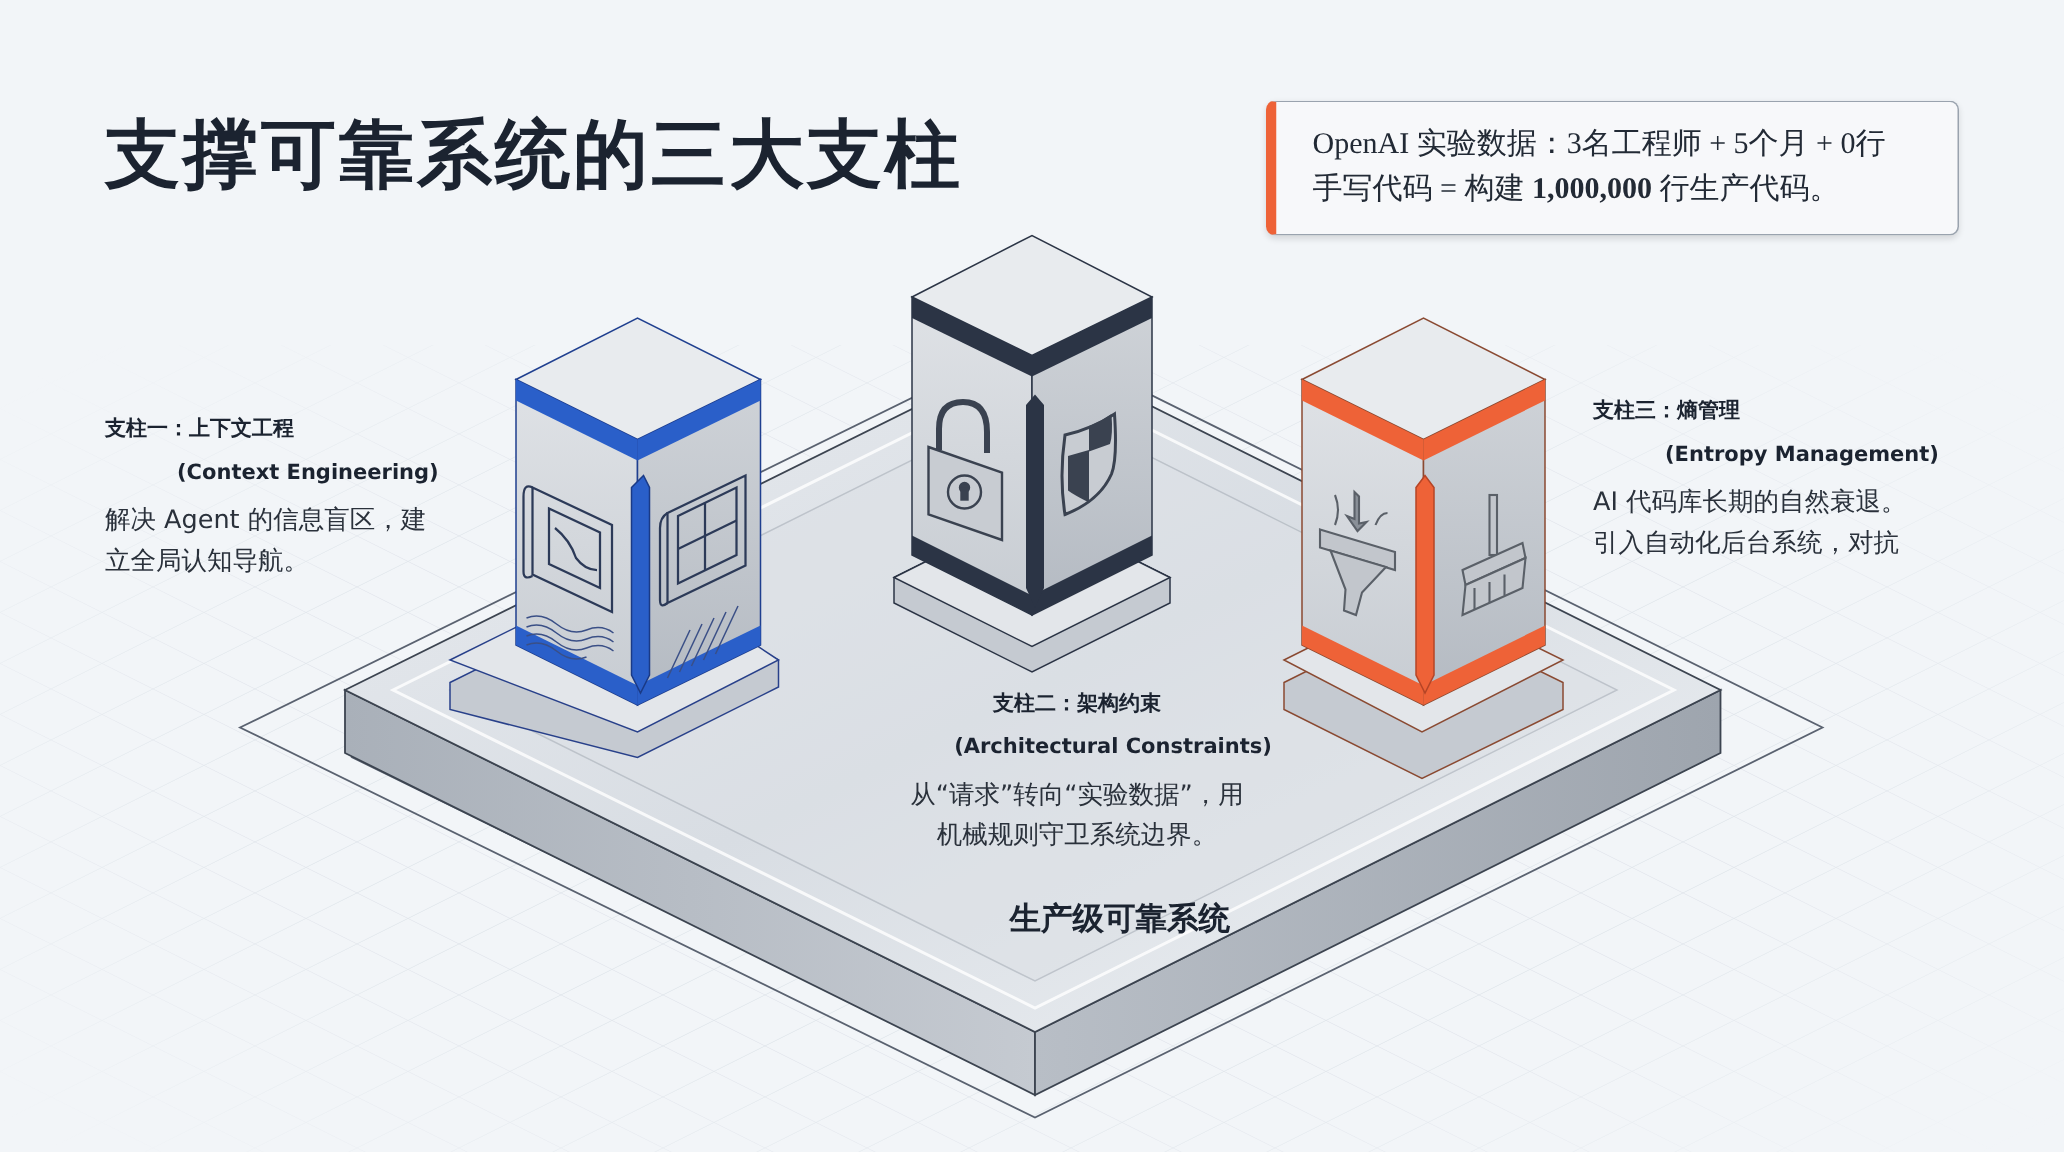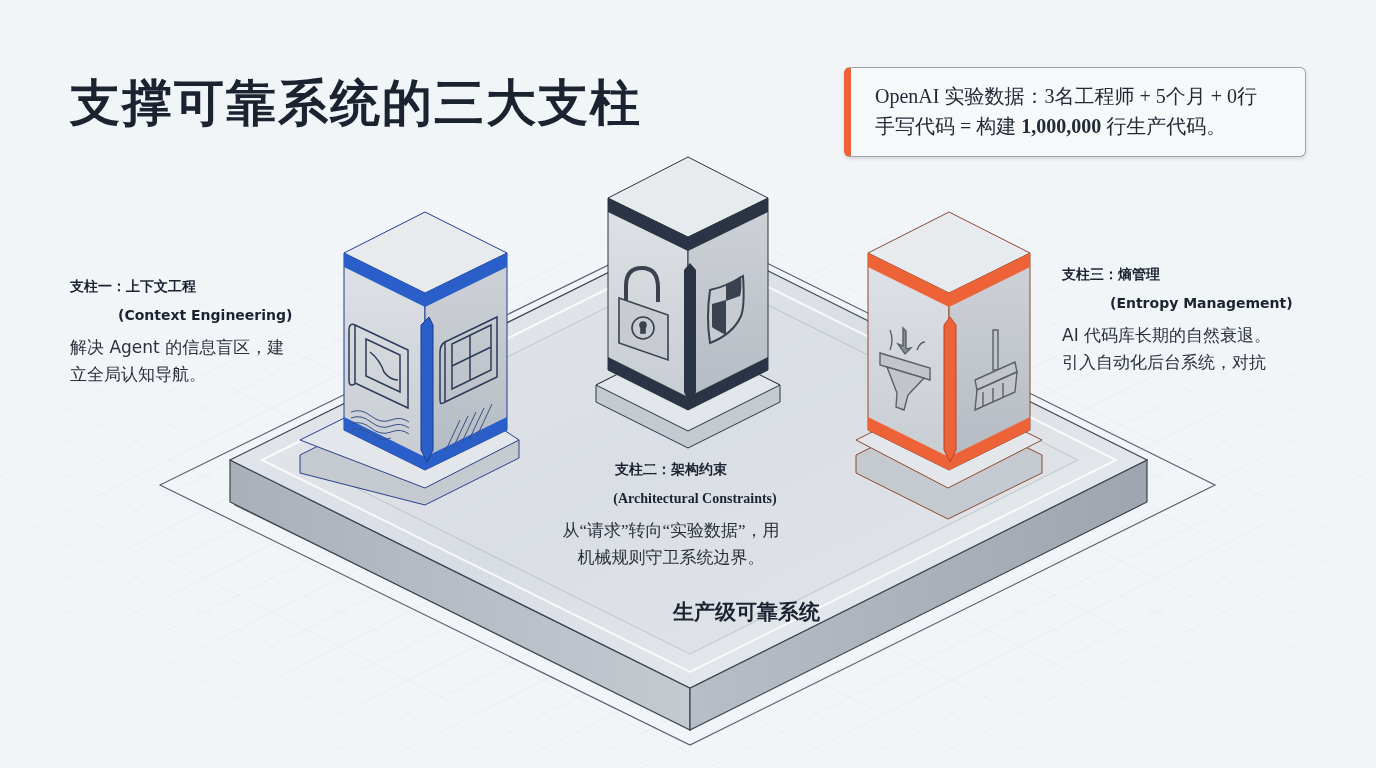--- a/index.html
+++ b/index.html
@@ -32,21 +32,21 @@
     }
     .callout .num { font-weight: bold; }
 
     .pillar-label { position: absolute; color: #1b2330; }
     .pillar-label .h1 { font-size: 14px; font-weight: bold; line-height: 29px; }
     .pillar-label .h2 { font-size: 14px; font-weight: bold; line-height: 29px; margin-left: 48px; }
     .pillar-label .desc { font-size: 17px; line-height: 27px; margin-top: 4px; color: #2a313b; }
 
     #label-1 { left: 70px; top: 272px; width: 260px; }
     #label-3 { left: 1062px; top: 260px; width: 280px; }
-    #label-2 { left: 521px; top: 455px; width: 300px; text-align: center; font-family: Liberation Serif, serif; }
+    #label-2 { left: 568px; top: 455px; width: 300px; text-align: center; }
 
     .base-label {
       position: absolute; left: 560px; top: 598px; width: 260px; text-align: right;
       font-size: 21px; font-weight: bold; color: #1b2330;
     }
   </style>
 </head>
 <body>
 
 <div class="stage">

